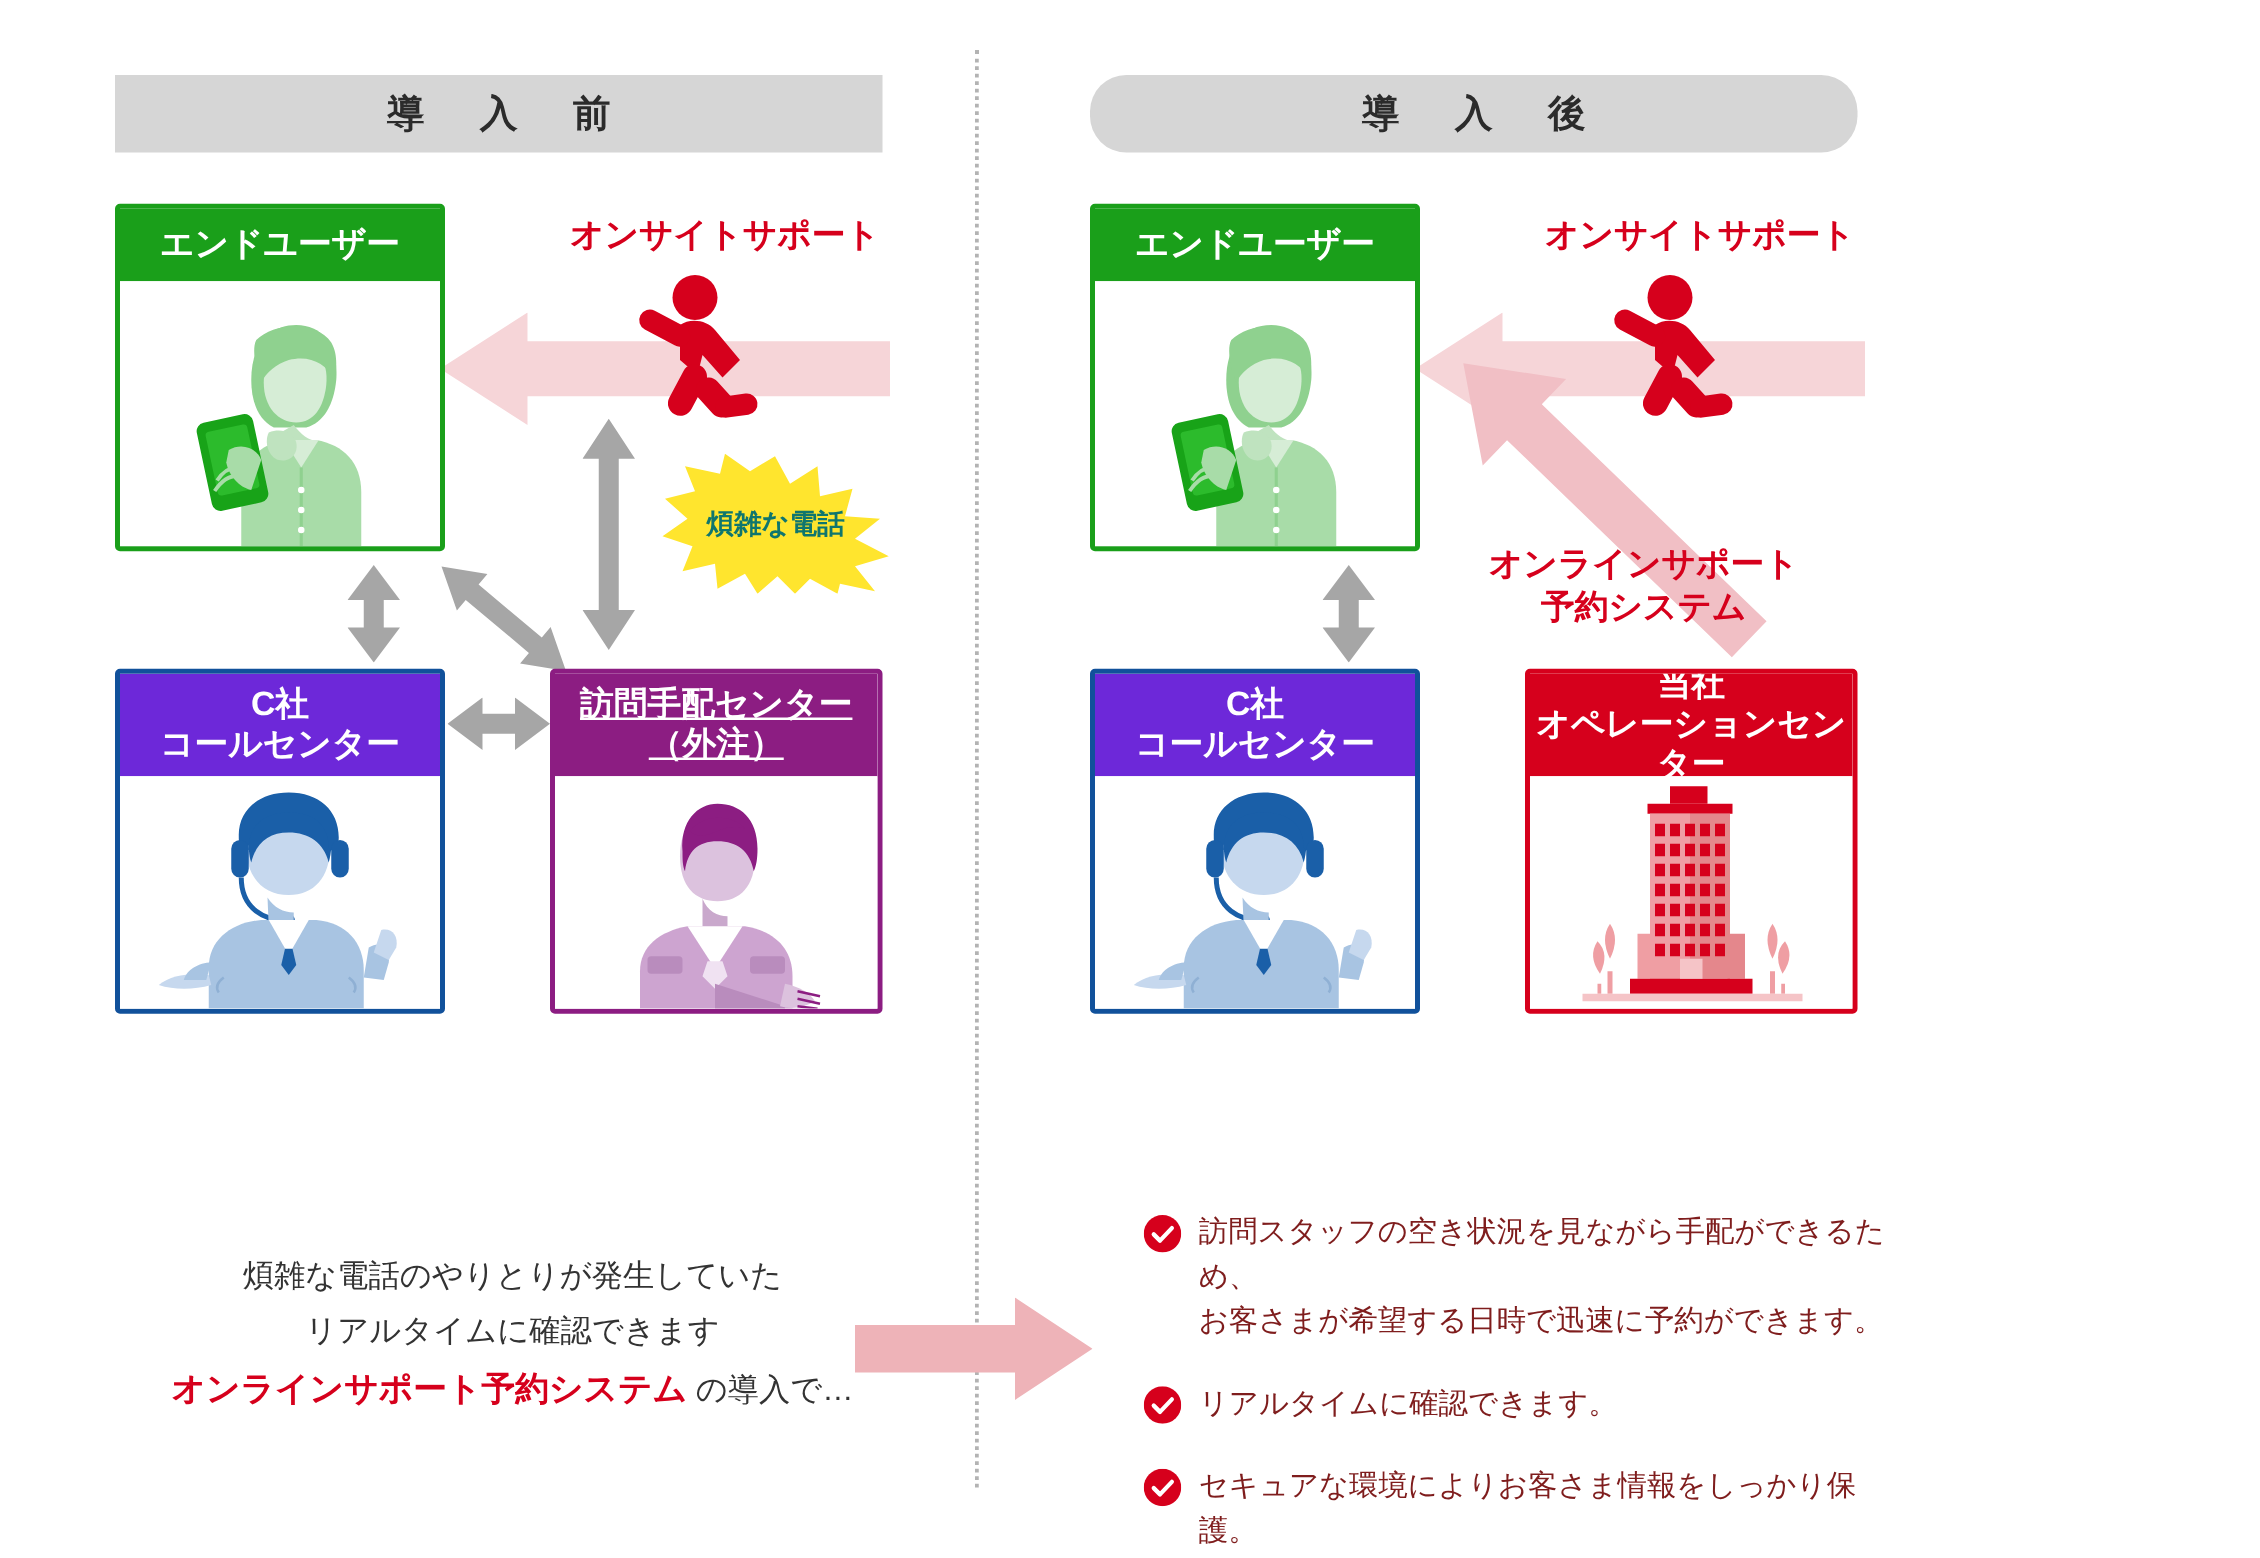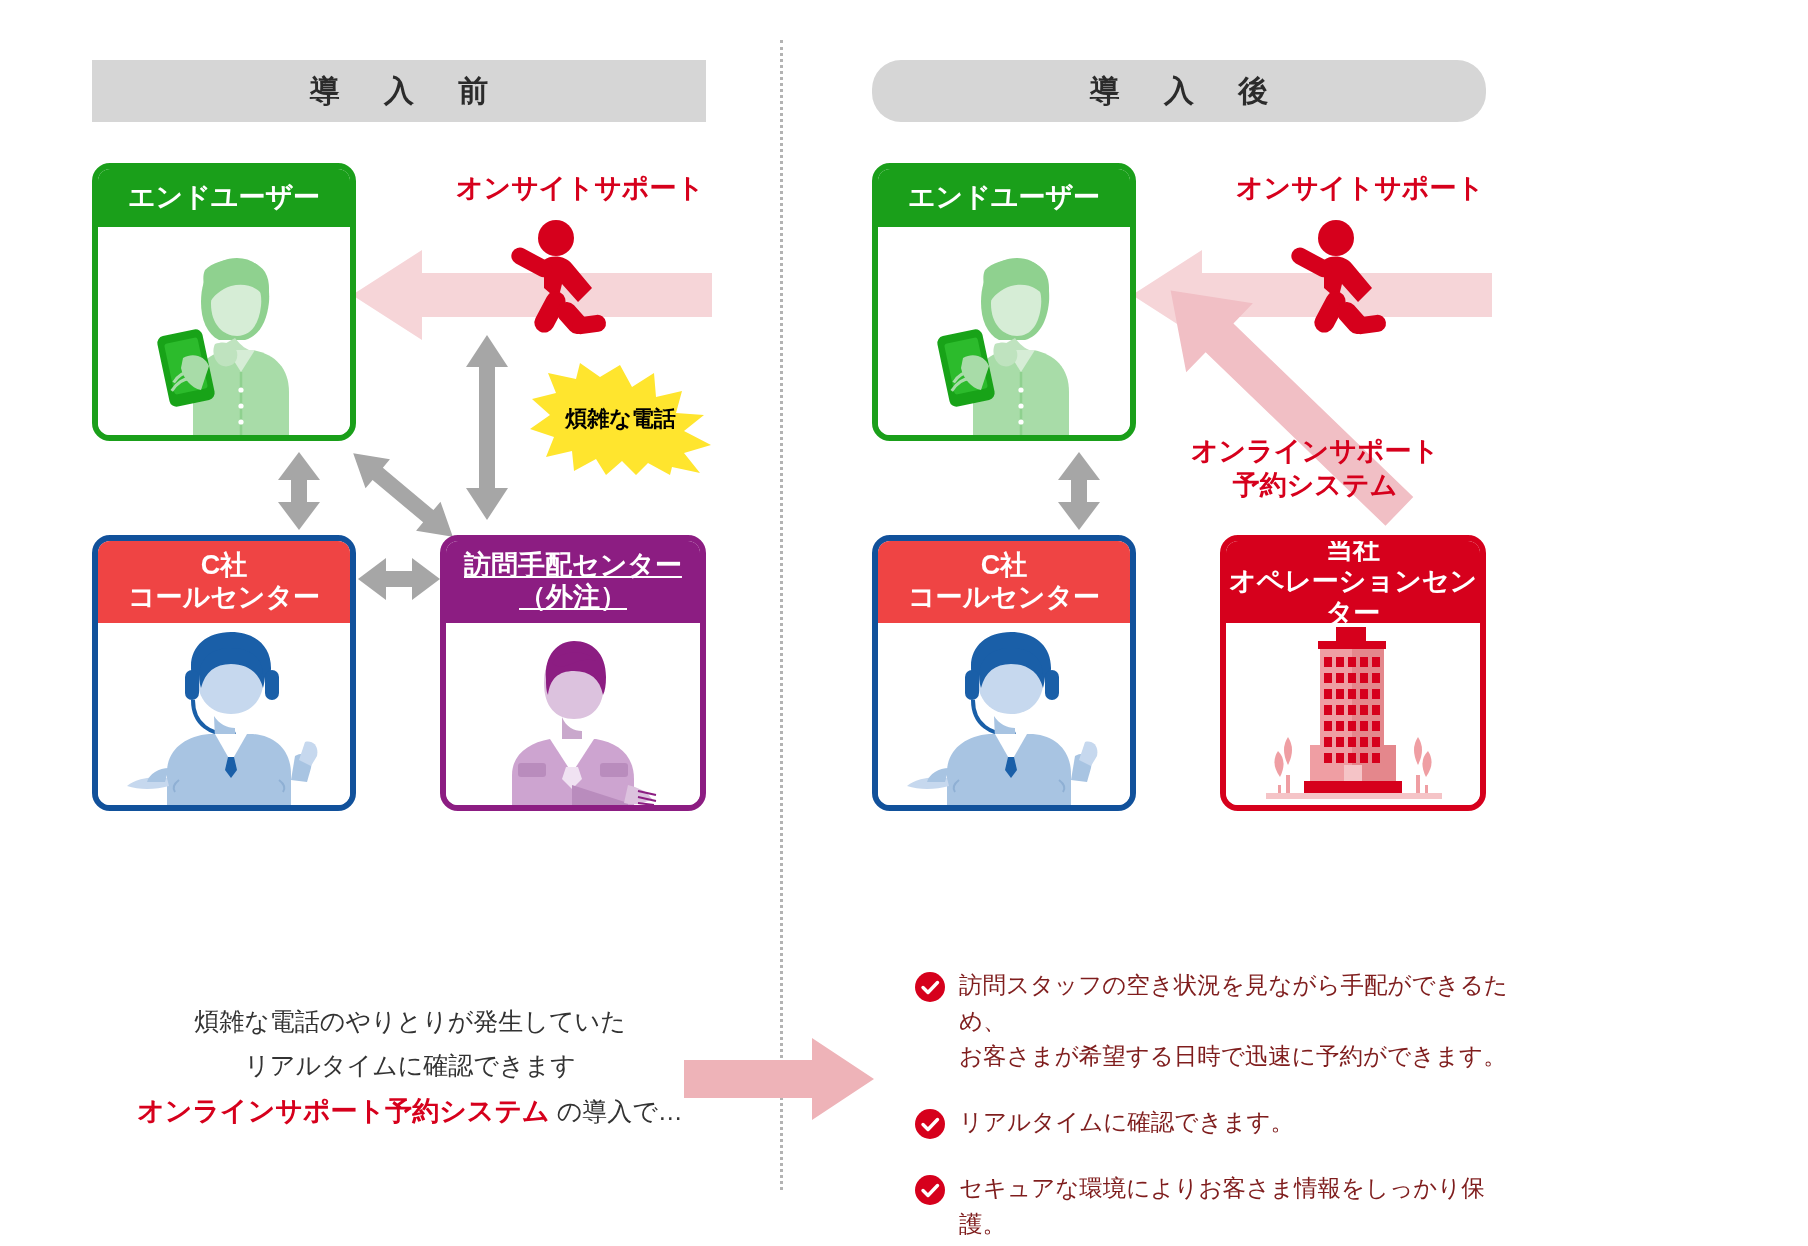--- a/index.html
+++ b/index.html
@@ -40,25 +40,25 @@
     left:780px;
     top:40px;
     width:0;
     height:1150px;
     border-left:3px dotted #b3b3b3;
   }
 
   
   .card{
     position:absolute;
-    border-radius:18px;
+    border-radius:4px;
     background:#ffffff;
     box-sizing:border-box;
     overflow:hidden;
-    border:6px solid #ef4444;
+    border:4px solid #ef4444;
   }
   .card .card-head{
     height:58px;
     display:flex;
     flex-direction:column;
     align-items:center;
     justify-content:center;
     color:#ffffff;
     font-weight:bold;
     line-height:1.18;
@@ -71,21 +71,21 @@
     position:relative;
     height:calc(100% - 58px);
     background:#ffffff;
     overflow:hidden;
   }
   .card.two-line .card-body{height:calc(100% - 82px);}
 
   .card.green{border-color:#1a9f1a;}
   .card.green .card-head{background:#1a9f1a;}
   .card.blue{border-color:#11519b;}
-  .card.blue .card-head{background:#ef4444;}
+  .card.blue .card-head{background:#6d28d9;}
   .card.purple{border-color:#8c1d82;}
   .card.purple .card-head{background:#8c1d82;text-decoration:underline;}
   .card.red{border-color:#d6001c;}
   .card.red .card-head{background:#d6001c;}
 
   .card-figure{
     position:absolute;
     left:0; right:0; bottom:0;
     display:flex;
     justify-content:center;
@@ -106,21 +106,21 @@
 
   
   .burst{position:absolute;}
   .burst .burst-text{
     position:absolute;
     left:0;right:0;top:50%;
     transform:translateY(-50%);
     text-align:center;
     font-size:22px;
     font-weight:bold;
-    color:#000000;
+    color:#0f766e;
   }
 
   
   .gray-arrow{position:absolute;}
 
   
   .caption{
     position:absolute;
     text-align:center;
     font-size:25px;

